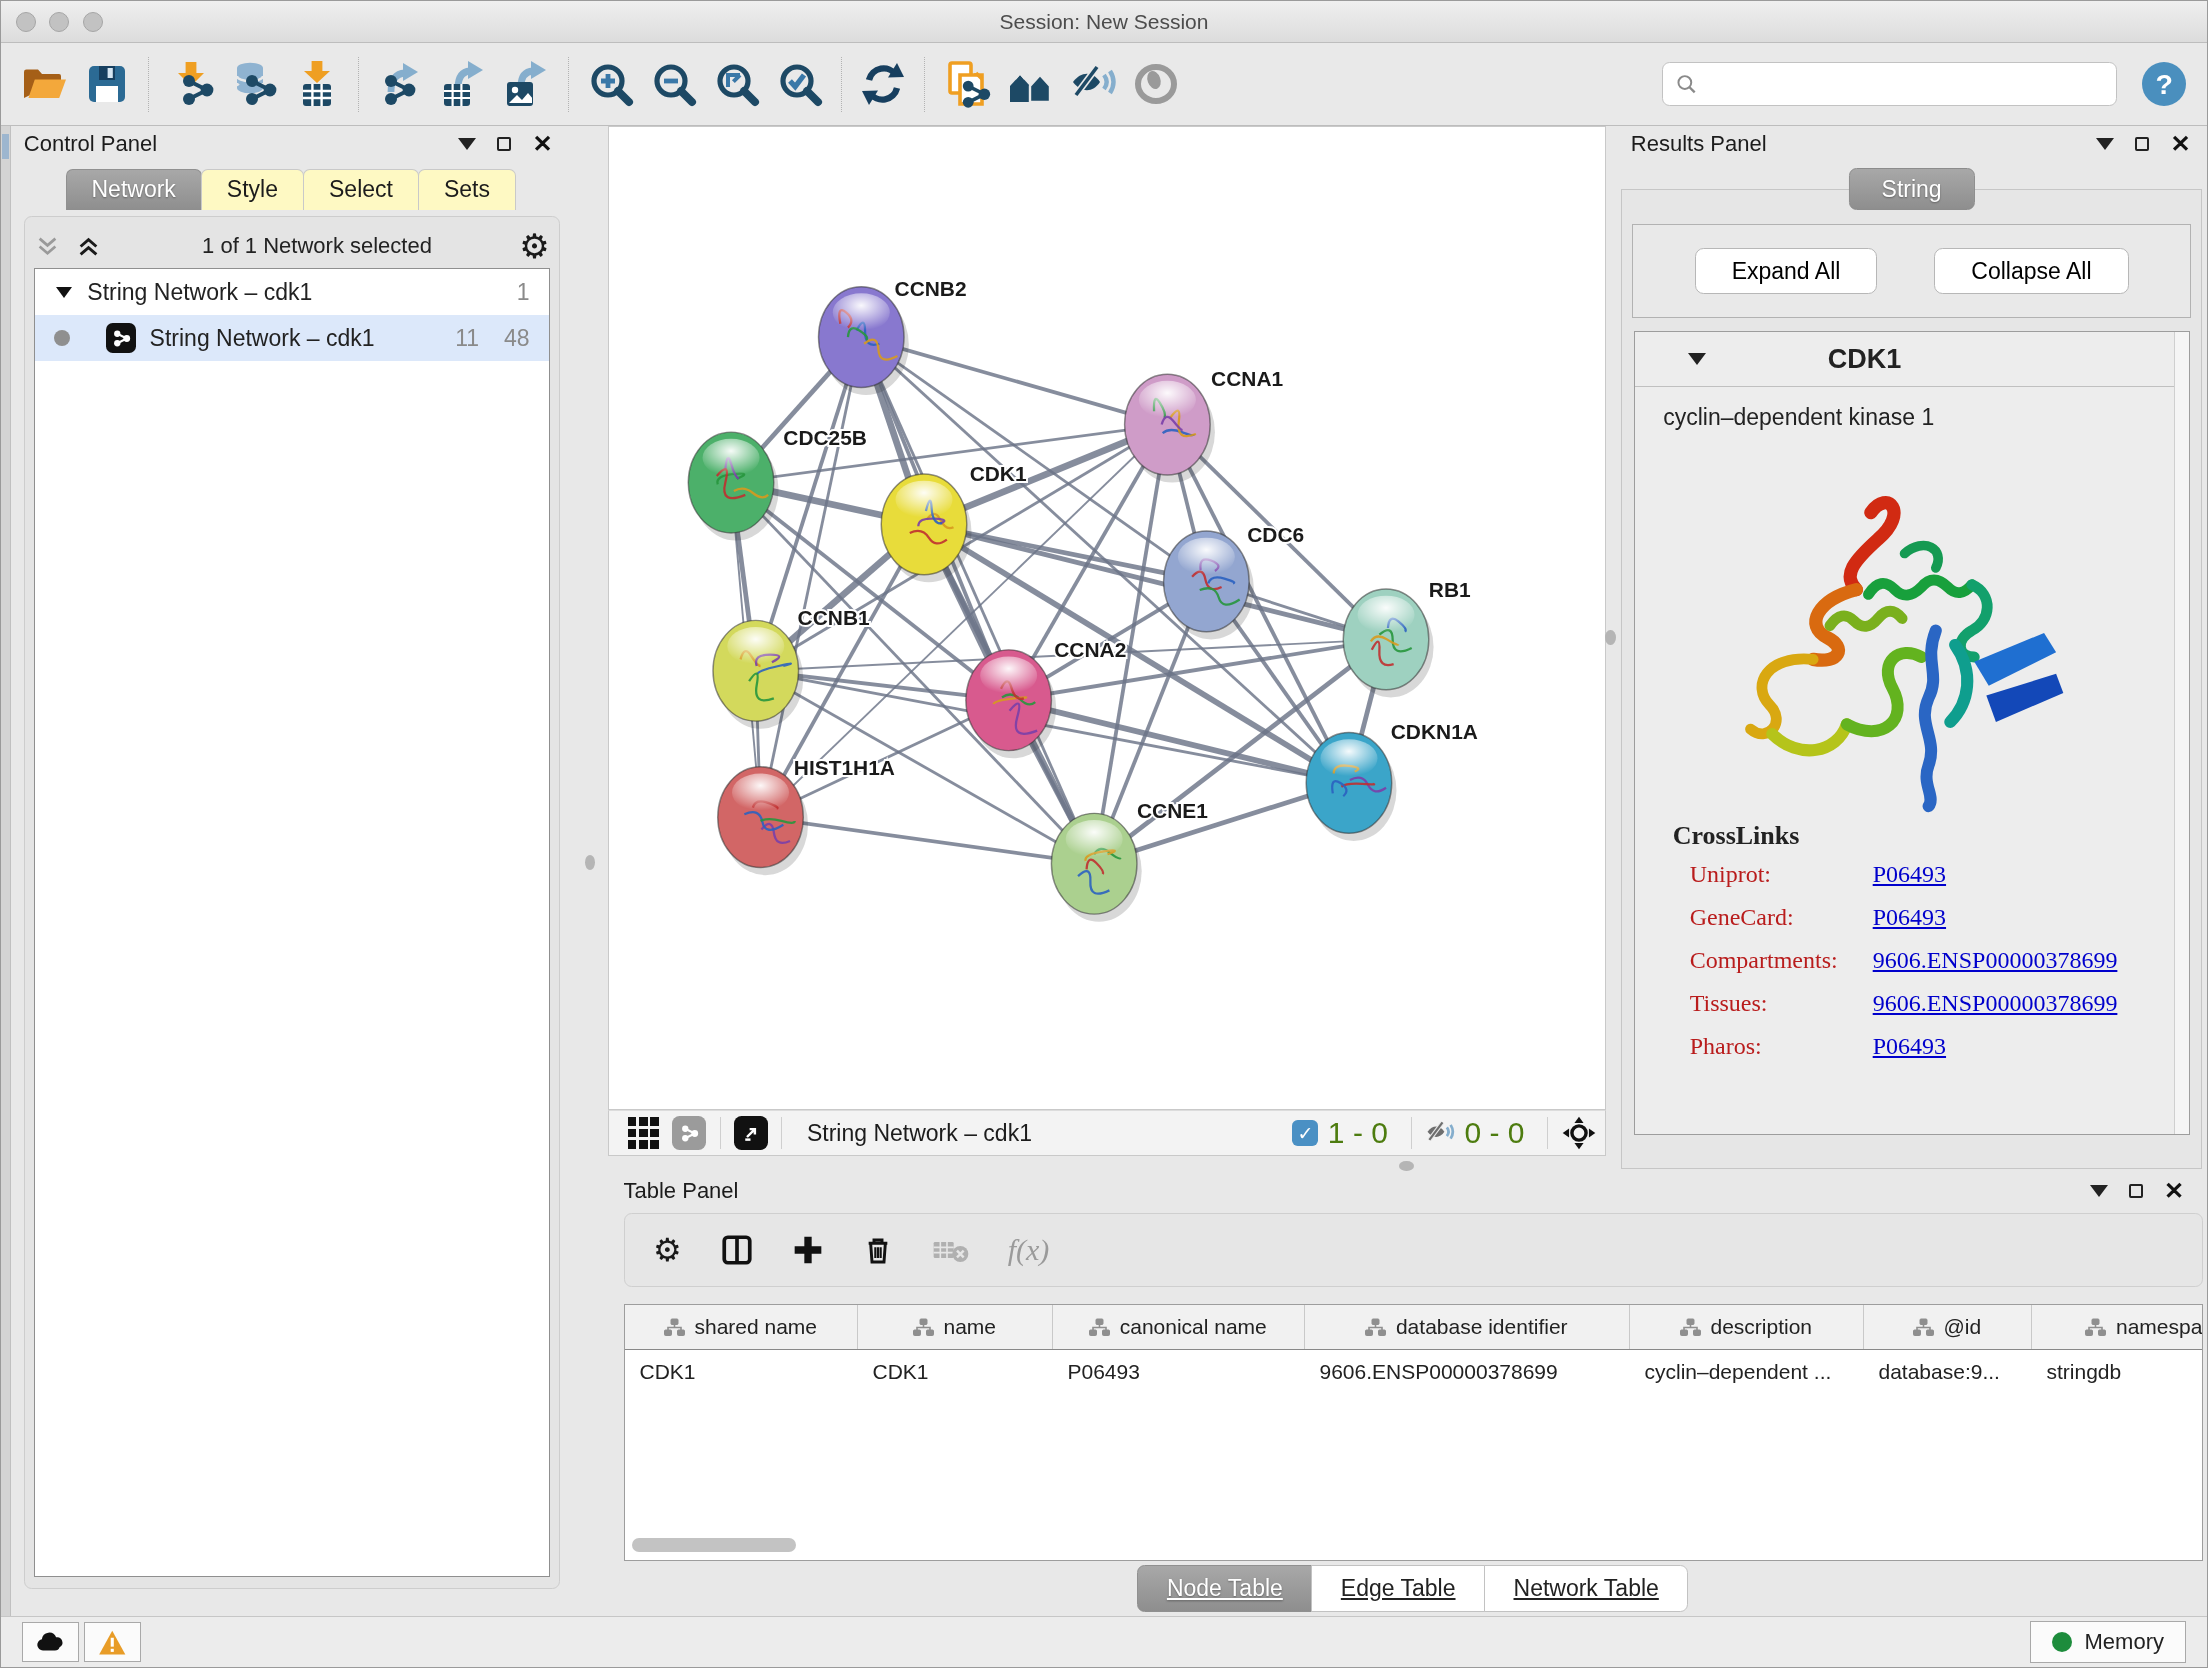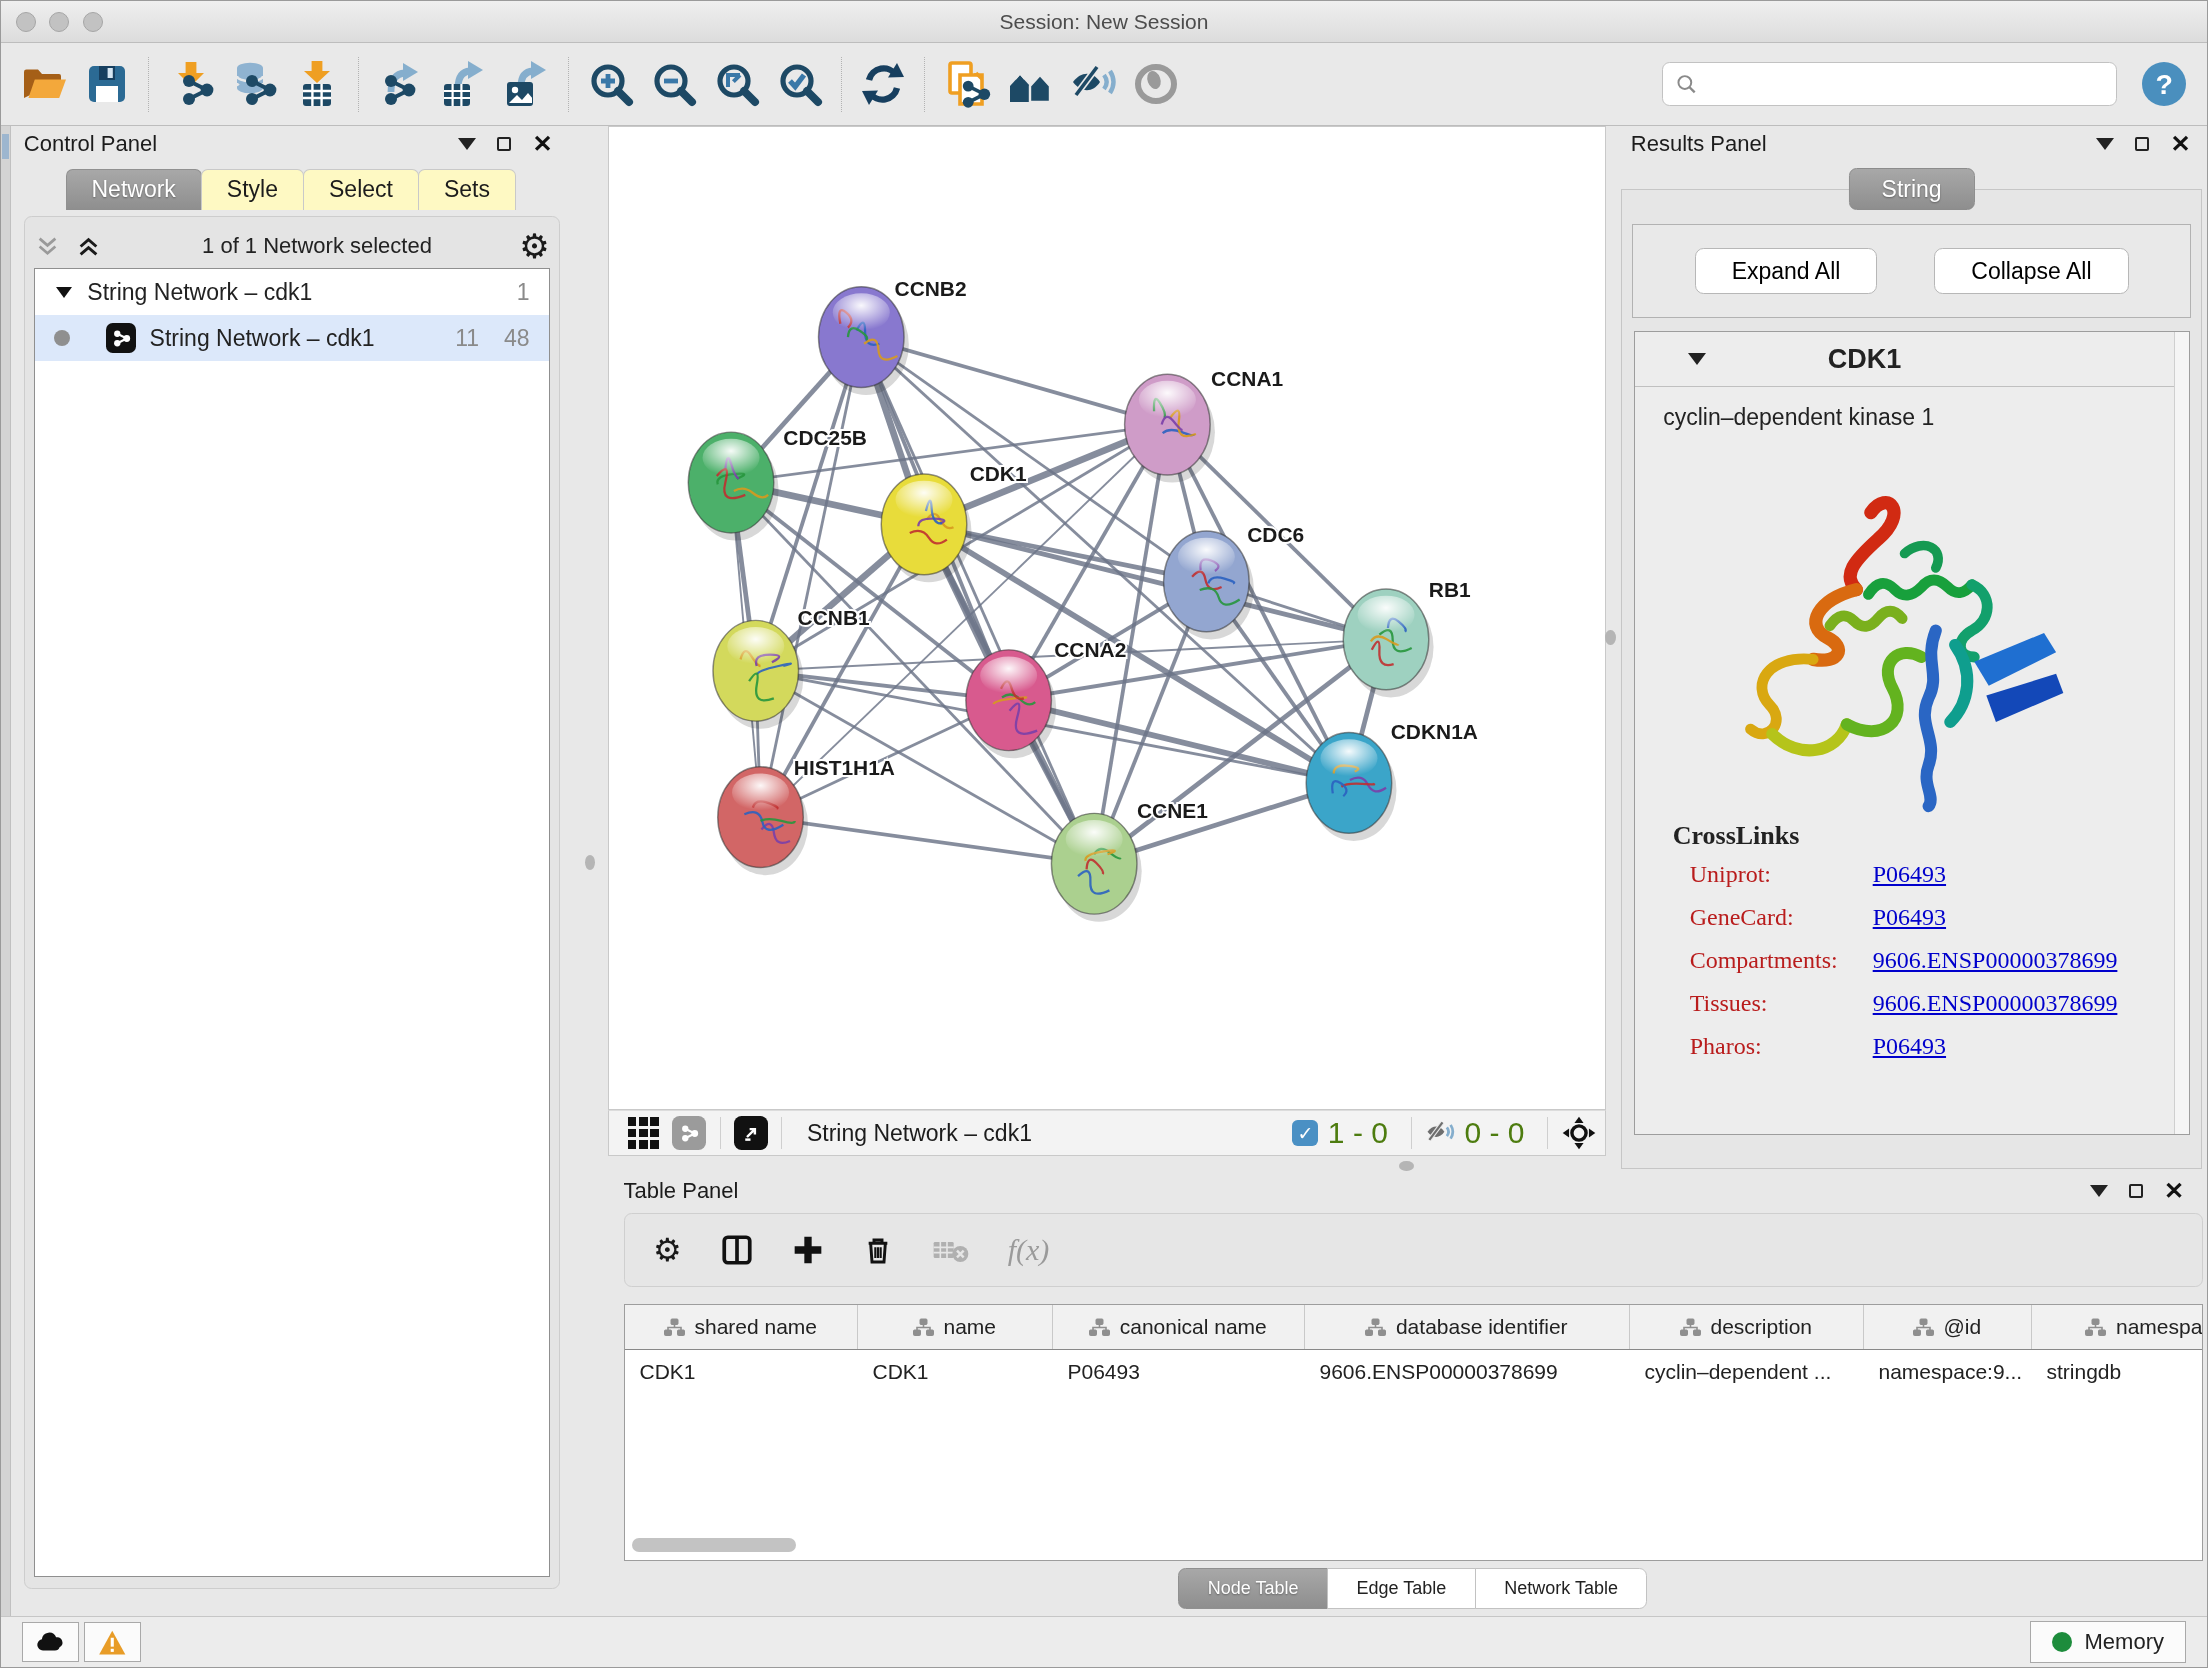--- a/index.html
+++ b/index.html
@@ -113,21 +113,21 @@
   .tp-table { flex:1; margin-top:17px; background:#fff; border:1px solid #9d9d9d; overflow:hidden; position:relative; min-height:0; }
   .thead { display:flex; height:45px; background:#f1f1f1; border-bottom:1.9px solid #888; }
   .th { display:flex; align-items:center; justify-content:center; gap:9.5px; font-size:21px;
     border-right:1px solid #c9c9c9; flex:none; overflow:hidden; white-space:nowrap; }
   .th:last-child { border-right:none; }
   .trw { display:flex; height:44px; }
   .td { font-size:21px; padding-left:15px; display:flex; align-items:center; flex:none;
     overflow:hidden; white-space:nowrap; }
   .hthumb { position:absolute; left:7.6px; bottom:7.6px; width:164px; height:14.3px; background:#c3c3c3; border-radius:7.6px; }
   .tp-tabs { height:55px; display:flex; justify-content:center; align-items:center; flex:none; }
-  .tp-tab { font-size:18px; padding:8.6px 28.5px; background:#fff; border:1px solid #c2c2c2; margin-left:-1px; }
+  .tp-tab { font-size:23px; padding:8.6px 28.5px; background:#fff; border:1px solid #c2c2c2; margin-left:-1px;text-decoration:underline; }
   .tp-tab:first-child { border-radius:7.6px 0 0 7.6px; }
   .tp-tab:last-child { border-radius:0 7.6px 7.6px 0; }
   .tp-tab.sel { background:linear-gradient(#a8a8a8,#8e8e8e); color:#fff; text-shadow:0 1px 1.9px rgba(0,0,0,.35); border-color:#909090; }
 
   
   .statusbar { height:51px; background:#ececec; border-top:1px solid #c6c6c6; display:flex;
     align-items:center; padding:0 21px; gap:5px; flex:none; }
   .sb-btn { width:57px; height:40px; background:#fbfbfb; border:1.9px solid #a9a9a9;
     display:flex; align-items:center; justify-content:center; }
   .mem { margin-left:auto; display:flex; align-items:center; gap:12.4px; background:#fbfbfb;
@@ -706,21 +706,21 @@
                 <span>namespace</span>
               </div>
             </div>
           <div id="tbody">
               <div class="trw">
                 <div class="td" style="width: 233px;">CDK1</div>
                 <div class="td" style="width: 195px;">CDK1</div>
                 <div class="td" style="width: 252px;">P06493</div>
                 <div class="td" style="width: 325px;">9606.ENSP00000378699</div>
                 <div class="td" style="width: 234px;">cyclin–dependent ...</div>
-                <div class="td" style="width: 168px;">namespace:9...</div>
+                <div class="td" style="width: 168px;">database:9...</div>
                 <div class="td" style="width: 247px;">stringdb</div>
               </div>
             </div>
           <div class="hthumb"></div>
         </div>
         <div class="tp-tabs">
           <span class="tp-tab sel">Node Table</span>
           <span class="tp-tab">Edge Table</span>
           <span class="tp-tab">Network Table</span>
         </div>

